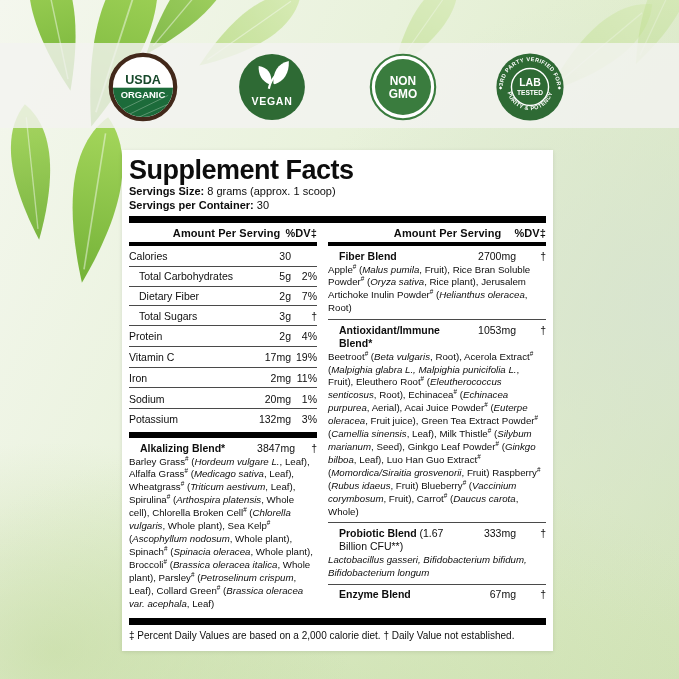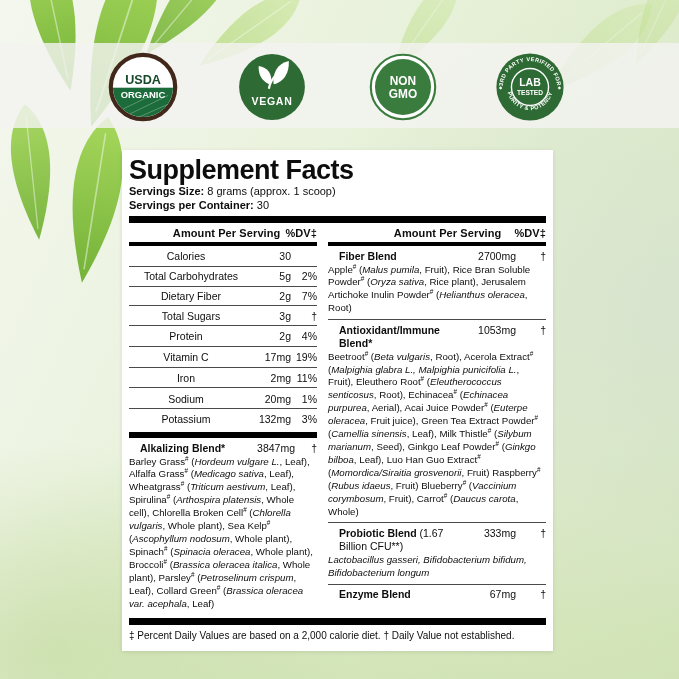--- a/index.html
+++ b/index.html
@@ -28,21 +28,21 @@
   .colL{width:188px;flex:none;}
   .colR{flex:1;min-width:0;}
   .colhead{display:flex;justify-content:flex-end;align-items:baseline;font-size:11px;font-weight:bold;letter-spacing:.1px;padding:1px 0 1px;}
   .colhead .dvh{margin-left:5px;}
   .colR .colhead .dvh{margin-left:13px;}
 
   .nrow{display:flex;align-items:baseline;font-size:10.5px;padding:4.2px 0 3.6px;position:relative;}
   .nrow + .nrow{border-top:1px solid #4a4a4a;}
   .nrow.indent{border-top:none;}
   .nrow.indent::before{content:"";position:absolute;left:0;right:0;top:0;border-top:1px solid #4a4a4a;}
-  .nname{flex:1;text-align:center;}
+  .nname{flex:1;}
   .indent .nname{padding-left:10px;}
   .namt{width:48px;text-align:right;flex:none;}
   .ndv{width:26px;text-align:right;flex:none;}
 
   .blend{padding:3.5px 0 4px;}
   .blend + .blend{border-top:1px solid #4a4a4a;}
   .bhead{display:flex;align-items:baseline;font-size:10.5px;line-height:13px;}
   .btitle{flex:1;min-width:0;padding-left:11px;}
   .btitle b{font-weight:bold;}
   .bamt{flex:none;text-align:right;}

